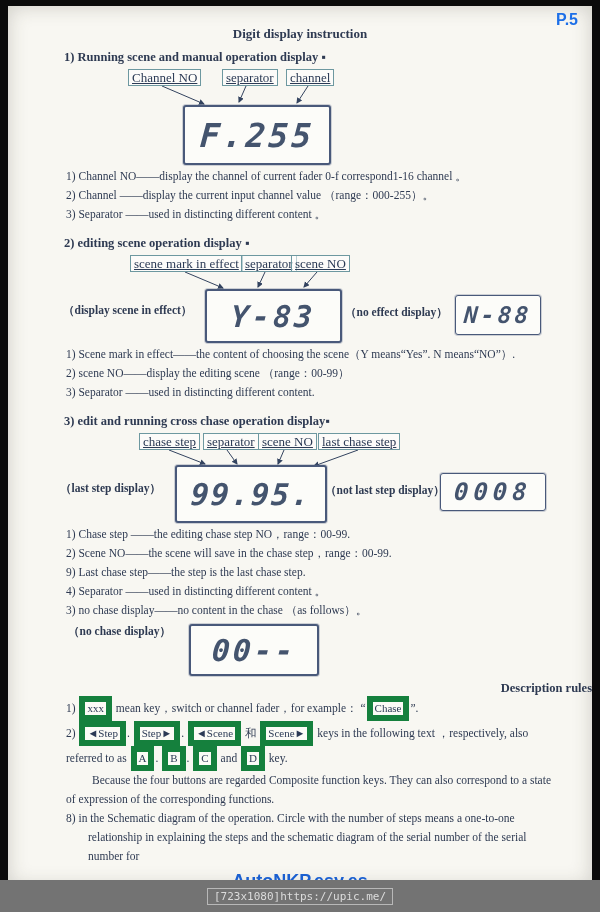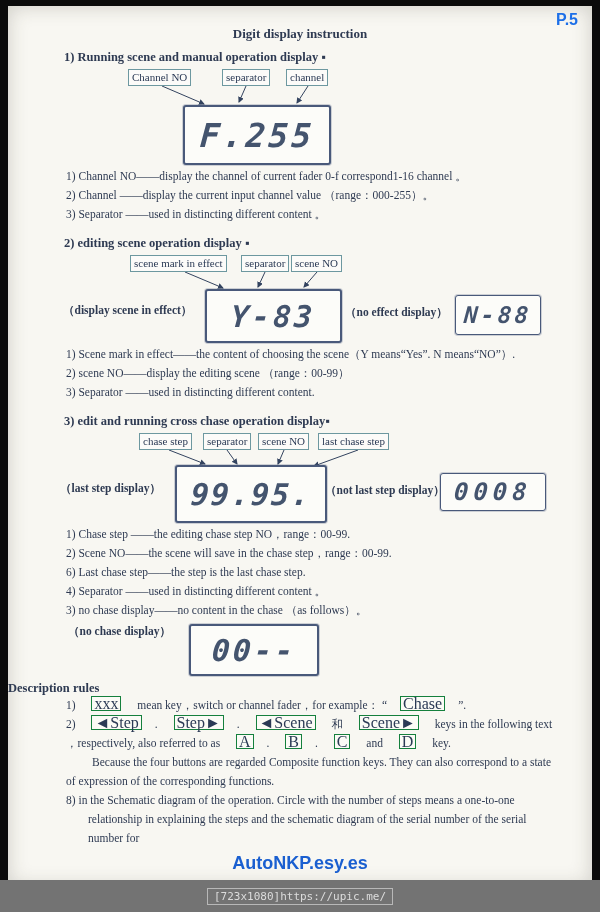--- a/index.html
+++ b/index.html
@@ -20,43 +20,43 @@
     font-weight:bold; font-size:16px;
   }
   .doc-title { text-align:center; font-weight:bold; font-size:13px; margin-top:20px; }
   .sec-heading { font-weight:bold; font-size:12.5px; margin:12px 36px 2px 56px; }
   .sec-heading.first { margin-top:8px; }
   .diagram { position:relative; width:100%; }
   .d1 { height:100px; } .d2 { height:92px; } .d3 { height:94px;padding-left:48px; }
   .arrows { position:absolute; left:0; top:0; }
   .callout {
     position:absolute; border:1px solid #6d98a0; padding:0 3px;
-    font-size:11px; line-height:15px; white-space:nowrap;
-    background:rgba(255,255,255,.55); color:#2b3a55;
+    font-size:13px; line-height:15px; white-space:nowrap;
+    background:rgba(255,255,255,.55); color:#2b3a55;text-decoration:underline;
   }
   .seg {
     border:2px solid #49597a; border-radius:3px; background:#fcfcf9;
     display:flex; align-items:center; justify-content:center;
     box-shadow: 0 0 0 1px rgba(73,89,122,.25);
   }
   .abs { position:absolute; }
   .seg-sm { border-width:1.5px; }
   .seg-value {
     font-family:"DejaVu Sans Mono", monospace; font-weight:bold; font-style:italic;
     color:#44546e; transform:skewX(-4deg); letter-spacing:3px; white-space:nowrap;
   }
   .bracket-label { position:absolute; font-weight:bold; font-size:11.5px; white-space:nowrap; }
   .bracket-label-inline { font-weight:bold; font-size:11.5px; white-space:nowrap; }
   .item { margin:0 34px 0 58px; font-size:11.5px; line-height:19px; }
   .nochase-row { display:flex; gap:18px; margin:4px 0 0 60px; height:52px; }
-  .rules-heading { text-align:left; font-weight:bold; font-size:12.5px; margin-top:5px; }
+  .rules-heading { text-align:right; font-weight:bold; font-size:12.5px; margin-top:5px; }
   .rule { margin:0 30px 0 58px; font-size:11.5px; line-height:19px; }
   .kbd {
-    display:inline-block; border:1px solid #15803d; padding:0 2px; margin:0 13px;
-    line-height:13px; font-size:16px; background:#fbfbf6; color:#2b3a55;
+    display:inline-block; border:6px solid #15803d; padding:0 2px; margin:0 1px;
+    line-height:13px; font-size:11px; background:#fbfbf6; color:#2b3a55;
   }
   .para { text-indent:26px; }
   .hang3 { margin-left:80px; text-indent:-22px; }
   .watermark {
     text-align:center; color:#1a5fd0; font-family:"Liberation Sans", sans-serif;
     font-weight:bold; font-size:18px; margin-top:5px;
   }
   .scanbar {
     position:absolute; left:0; right:0; bottom:0; height:32px; background:#737373;
     display:flex; align-items:center; justify-content:center;
@@ -152,21 +152,21 @@
       <div class="seg abs" style="left:167px;top:34px;width:148px;height:54px">
         <span class="seg-value" style="font-size:30px;letter-spacing:2px">99.95.</span>
       </div>
       <span class="bracket-label" style="left:317px;top:52px">（not last step display）</span>
       <div class="seg seg-sm abs" style="left:432px;top:42px;width:104px;height:36px">
         <span class="seg-value" style="font-size:24px;letter-spacing:5px">0008</span>
       </div>
     </div>
     <div class="item">1) Chase step ——the editing chase step NO，range：00-99.</div>
     <div class="item">2) Scene NO——the scene will save in the chase step，range：00-99.</div>
-    <div class="item">6) Last chase step——the step is the last chase step.</div>
+    <div class="item">9) Last chase step——the step is the last chase step.</div>
     <div class="item">4) Separator ——used in distincting different content 。</div>
     <div class="item">3) no chase display——no content in the chase （as follows）。</div>
     <div class="nochase-row">
       <span class="bracket-label-inline">（no chase display）</span>
       <div class="seg" style="width:126px;height:48px">
         <span class="seg-value" style="font-size:30px">00--</span>
       </div>
     </div>
   </div>
 

